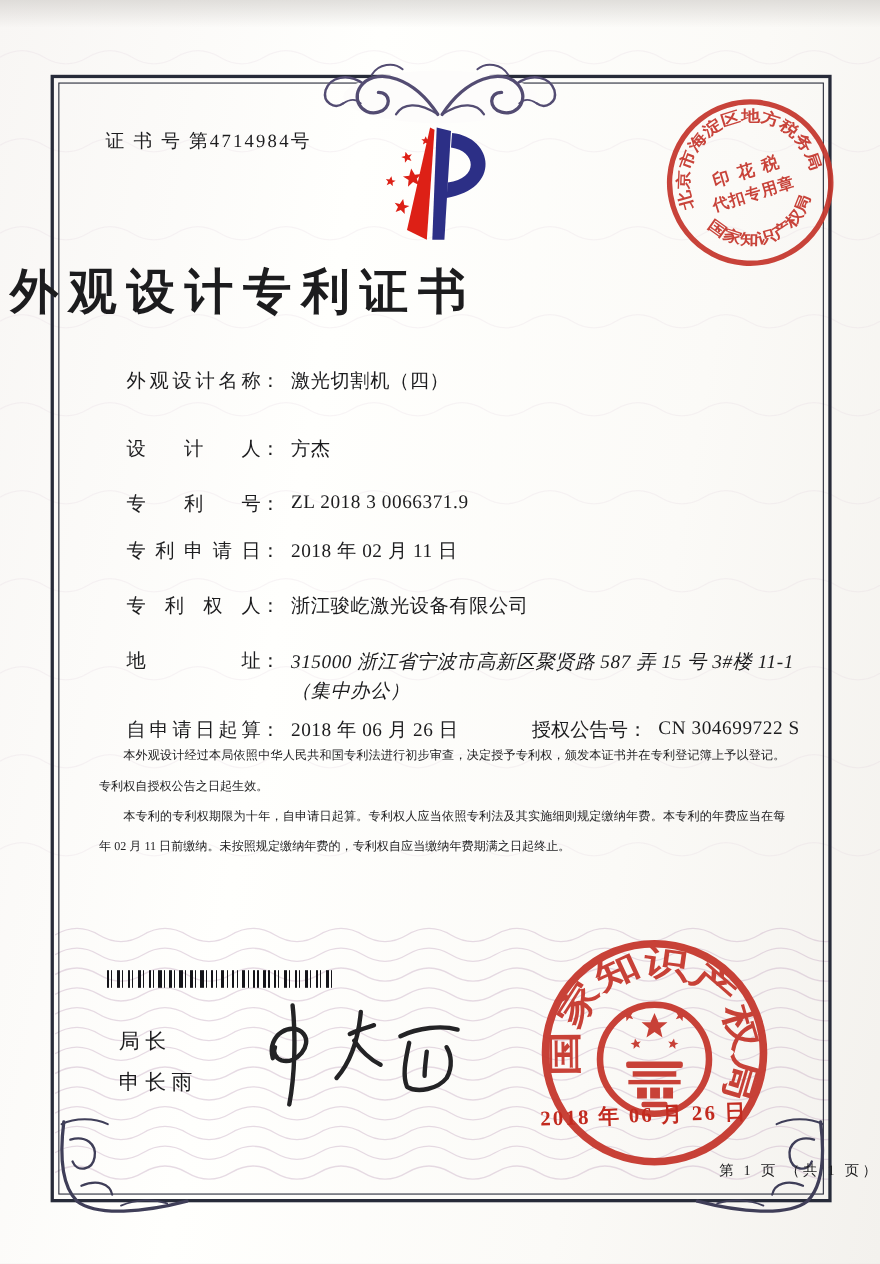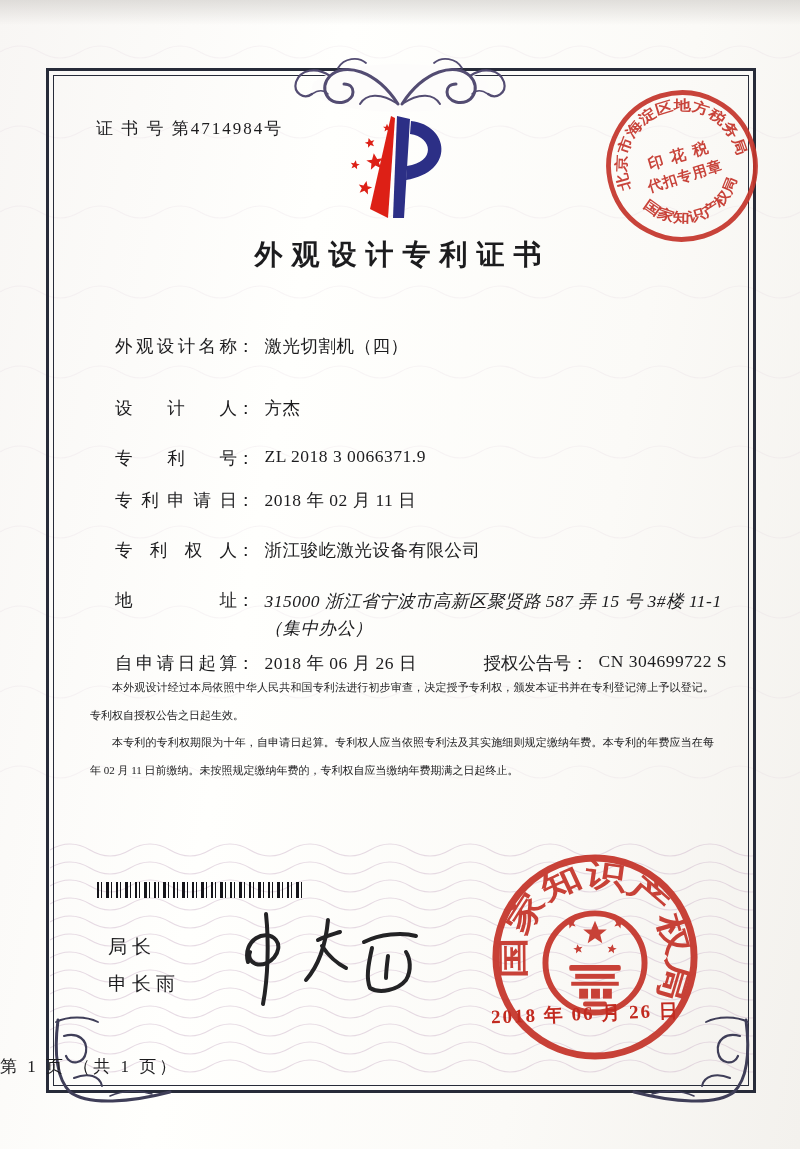--- a/index.html
+++ b/index.html
@@ -11,21 +11,21 @@
   .waves-full{position:absolute;inset:0;opacity:.14;pointer-events:none;}
   .waves-bottom{position:absolute;left:50px;right:48px;top:838px;height:248px;opacity:.5;pointer-events:none;}
   .frame{position:absolute;left:46px;top:68px;right:44px;bottom:56px;border:3px solid #272b39;}
   .frame-inner{position:absolute;left:53px;top:75px;right:51px;bottom:63px;border:1px solid #272b39;}
   .orn-top{position:absolute;left:278px;top:46px;width:244px;height:76px;}
   .orn-bl{position:absolute;left:44px;top:1012px;width:134px;height:100px;}
   .orn-br{position:absolute;right:40px;top:1012px;width:134px;height:100px;transform:scaleX(-1);}
   .cert-no{position:absolute;left:96px;top:117px;font-size:17px;letter-spacing:2px;}
   .tax-stamp{position:absolute;left:600px;top:84px;width:164px;height:164px;transform:rotate(-17deg);opacity:.93;}
   .logo{position:absolute;left:330px;top:110px;width:140px;height:116px;}
-  .title{position:absolute;left:0;right:4px;top:236px;text-align:center;font-size:28px;font-weight:bold;
+  .title{position:absolute;left:0;right:4px;top:236px;text-align:left;font-size:44px;font-weight:bold;
          letter-spacing:9px;padding-left:9px;}
   .fields{position:absolute;left:95px;top:334px;width:616px;font-size:17.5px;margin-left:20px;}
   .frow{display:flex;align-items:flex-start;}
   .flabel{flex:0 0 122px;width:122px;text-align:justify;text-align-last:justify;white-space:nowrap;}
   .fcolon{margin:0 10px 0 0;}
   .fvalue{letter-spacing:.5px;}
   .mb-a{margin-bottom:38px}.mb-b{margin-bottom:26px}.mb-c{margin-bottom:18px}.mb-d{margin-bottom:9px}
   .addr{max-width:462px;line-height:27px;font-style:italic;}
   .grant-right{margin-left:auto;display:flex;padding-right:4px;justify-content:center;}
   .grant-right .flabel2{white-space:nowrap;}
@@ -33,21 +33,21 @@
   .paras p{margin:0;text-indent:2em;}
   .barcode{position:absolute;left:97px;top:882px;width:206px;height:16px;
     background:
       repeating-linear-gradient(90deg,#15151a 0 2px,rgba(0,0,0,0) 2px 4px,#15151a 4px 5px,rgba(0,0,0,0) 5px 9px,#15151a 9px 12px,rgba(0,0,0,0) 12px 14px,#15151a 14px 15px,rgba(0,0,0,0) 15px 19px);}
   .director-title{position:absolute;left:108px;top:934px;font-size:19px;letter-spacing:5px;}
   .director-name{position:absolute;left:108px;top:971px;font-size:19px;letter-spacing:5px;}
   .signature{position:absolute;left:222px;top:906px;width:206px;height:104px;}
   .office-seal{position:absolute;left:486px;top:848px;width:218px;height:218px;opacity:.94;}
   .seal-date{position:absolute;left:491px;top:1001px;font-size:19px;font-weight:bold;color:#c22a1f;
              letter-spacing:2px;transform:rotate(-2deg);}
-  .footer{position:absolute;left:0;right:0;top:1055px;text-align:left;font-size:17px;letter-spacing:3px;font-family:Liberation Serif, serif;}
+  .footer{position:absolute;left:0;right:0;top:1055px;text-align:right;font-size:13px;letter-spacing:3px;font-family:Liberation Serif, serif;}
   .seal-text{font-family:"Liberation Serif","DejaVu Serif",serif;font-weight:bold;}
 </style>
 </head>
 <body>
 
 <div class="page">
 
   <div class="scan-top"></div>
 
   <svg class="waves-full" viewBox="0 0 800 1149" preserveAspectRatio="none">

